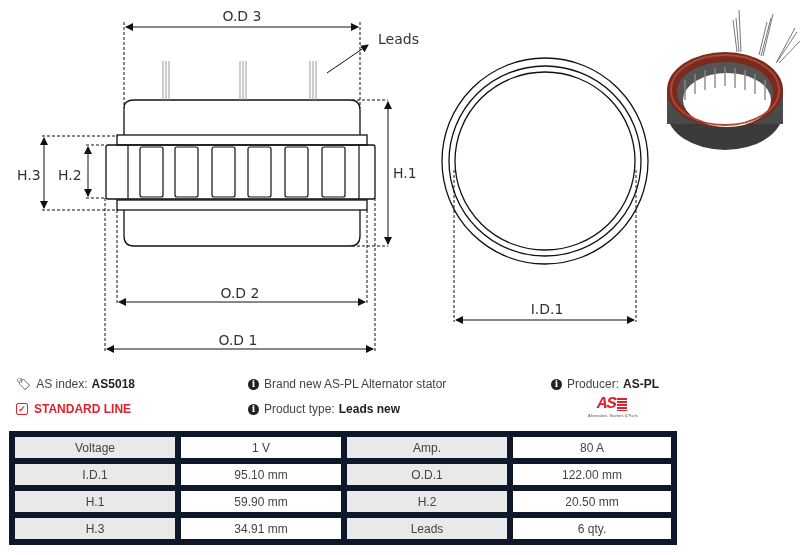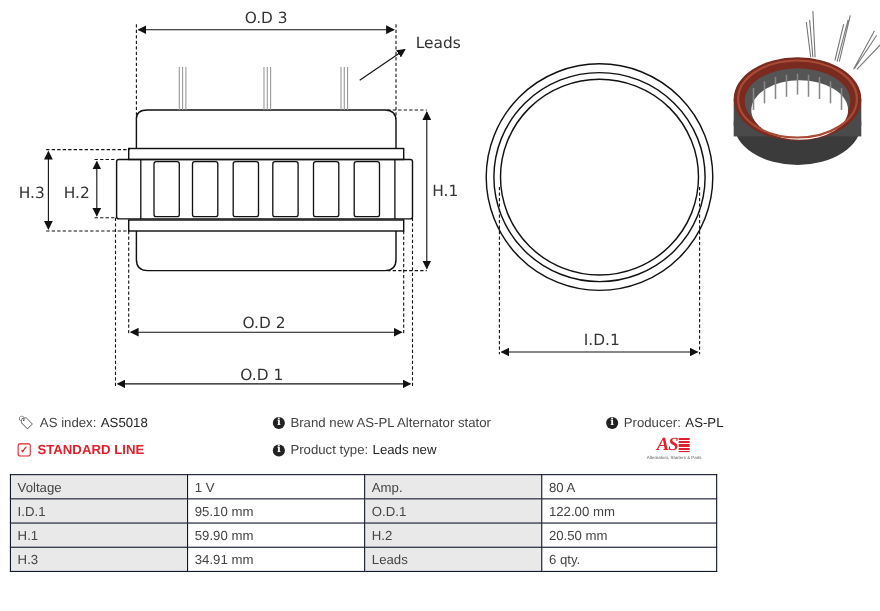--- a/index.html
+++ b/index.html
@@ -1,24 +1,24 @@
 <!DOCTYPE html>
 <html><head>
 <meta charset="utf-8">
 <style>
   html,body{margin:0;padding:0;background:#fff;}
   body{width:800px;height:555px;position:relative;overflow:hidden;font-family:"Liberation Sans",sans-serif;color:#333;}
   .abs{position:absolute;}
   svg text{font-family:"DejaVu Sans",sans-serif;}
   .info-row{position:absolute;font-size:12px;color:#444;display:flex;align-items:center;white-space:nowrap;}
-  .info-row b{color:#222;font-weight:normal;margin-left:4px;}
+  .info-row b{color:#222;font-weight:bold;margin-left:4px;}
   .info-icon{display:inline-block;width:11px;height:11px;border-radius:50%;background:#222;color:#fff;font-size:9px;line-height:11px;text-align:center;font-weight:bold;margin-right:5px;font-family:"DejaVu Serif",serif;}
   .red{color:#e0202a;font-weight:bold;}
   table.spec{position:absolute;left:9px;top:431px;border-collapse:collapse;font-size:12px;color:#444;}
-  table.spec td{border:1px solid #0f172a;height:21px;padding:0 6px;text-align:left;}
+  table.spec td{border:6px solid #0f172a;height:21px;padding:0 6px;text-align:center;}
   table.spec td.lbl{background:#e9e9e9;}
   table.spec td.val{background:#fff;}
 </style>
 </head>
 <body>
 
 <svg class="abs" style="left:0;top:0" width="430" height="360">
   <defs>
     <marker id="ah" markerWidth="8" markerHeight="8" refX="7" refY="4" orient="auto" markerUnits="userSpaceOnUse">
       <path d="M0,0 L8,4 L0,8 z" fill="#111"></path>
@@ -160,21 +160,21 @@
   <span>Product type:</span>
   <b>Leads new</b>
 </div>
 <div class="info-row" style="left:551px;top:377px;">
   <span class="info-icon">i</span>
   <span>Producer:</span>
   <b>AS-PL</b>
 </div>
 <div class="abs" style="left:588px;top:396px;width:48px;text-align:center;">
   <div style="display:flex;align-items:center;justify-content:center;">
-    <span style="font-family:Liberation Serif, serif;font-weight:bold;font-style:italic;color:#e0202a;font-size:17px;line-height:16px;letter-spacing:-1px;">AS</span>
+    <span style="font-family:Liberation Mono, monospace;font-weight:bold;font-style:italic;color:#e0202a;font-size:17px;line-height:16px;letter-spacing:-1px;">AS</span>
     <span style="display:inline-block;width:10px;height:13px;background:repeating-linear-gradient(#e0202a 0 2px,#fff 2px 3px);margin-left:1px;"></span>
   </div>
   <div style="font-size:4px;color:#555;white-space:nowrap;margin-top:1px;">Alternators, Starters &amp; Parts</div>
 </div>
 
 <table class="spec">
   <tbody>
     <tr>
       <td class="lbl" style="width:148px">Voltage</td>
       <td class="val" style="width:148px">1 V</td>

